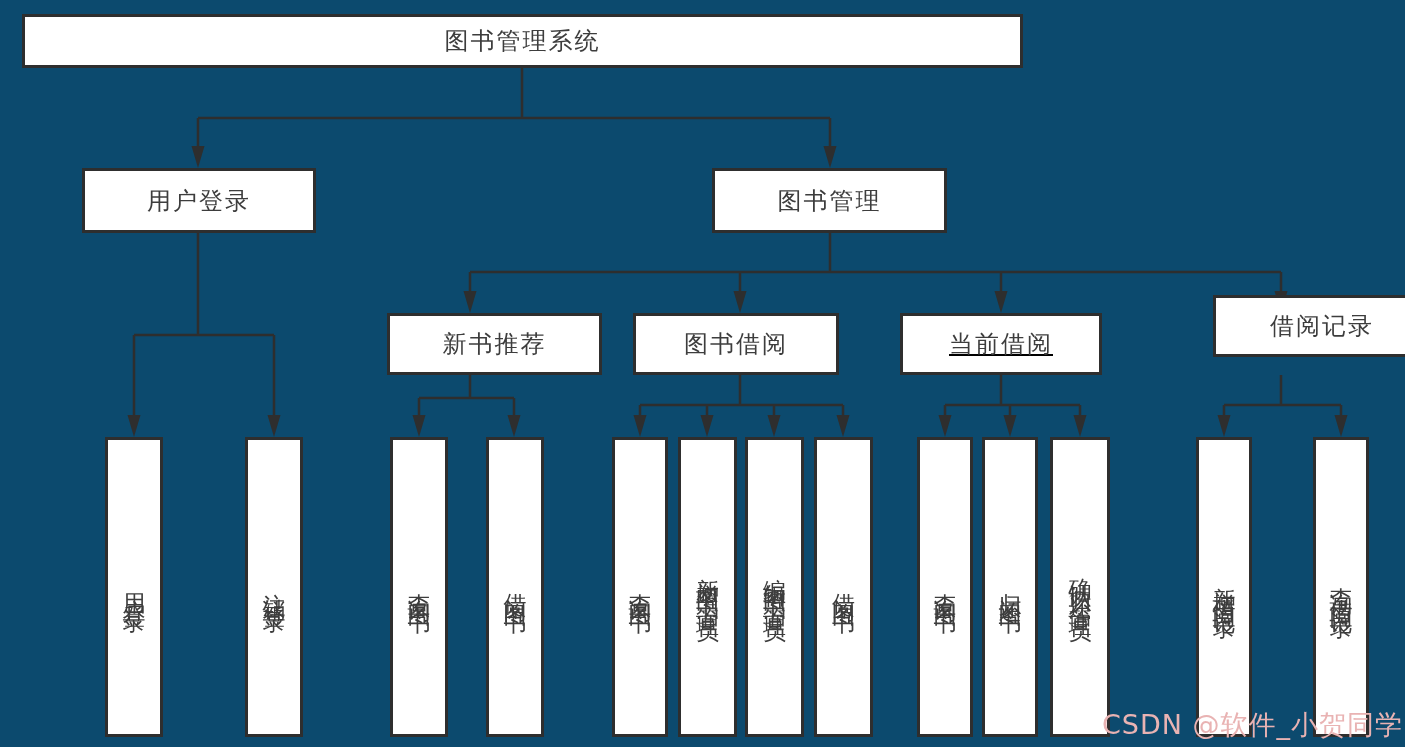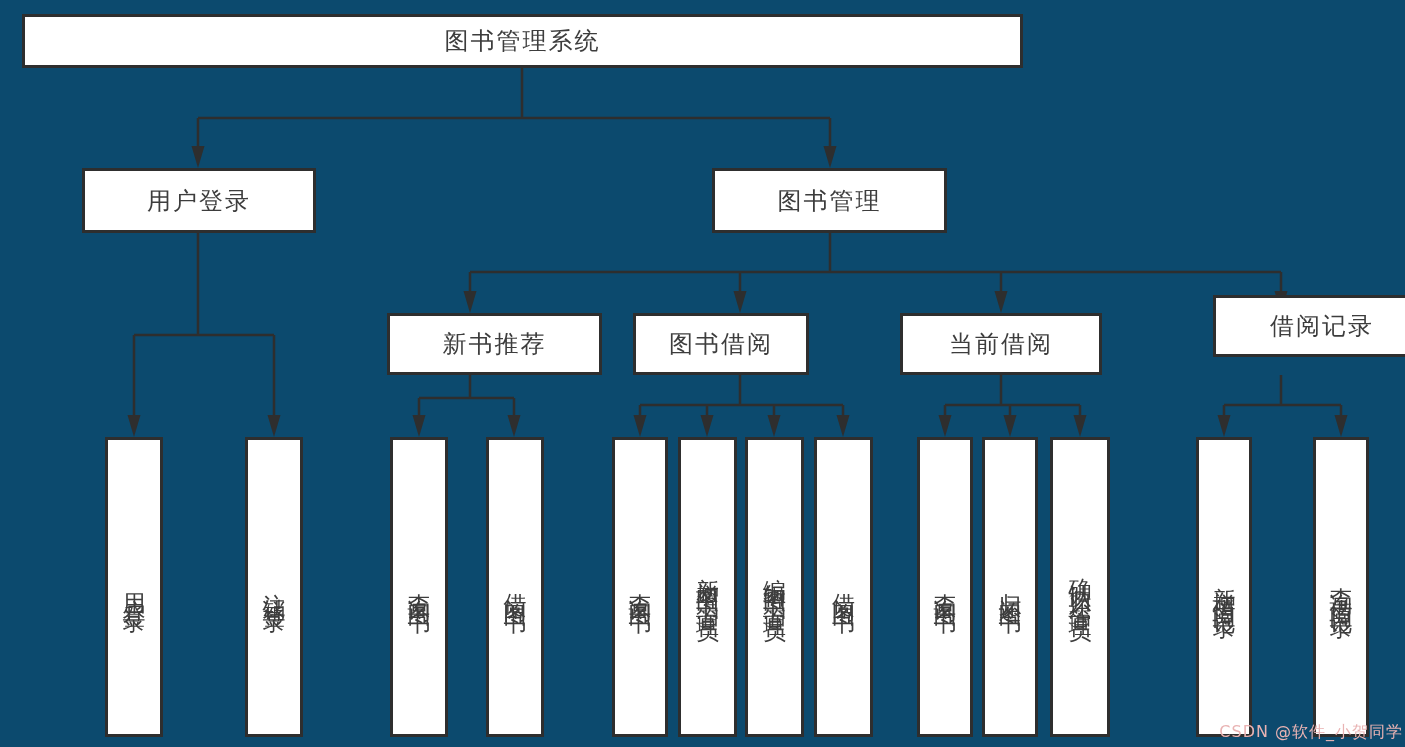--- a/index.html
+++ b/index.html
@@ -55,21 +55,21 @@
     font-size: 23px;
     color: #3d3d3d;
     letter-spacing: 6px;
     line-height: 1;
     white-space: nowrap;
   }
   #watermark {
     position: absolute;
     right: 2px;
     bottom: 4px;
-    font-size: 16px;
+    font-size: 27px;
     color: #e9b3b3;
     letter-spacing: 1px;
     z-index: 5;
     white-space: nowrap;
   }
 </style>
 </head>
 <body>
 
 <div id="canvas">
@@ -121,24 +121,24 @@
   <div class="hbox" style="left:82px; top:168px; width:234px; height:65px;">
     <span class="label">用户登录</span>
   </div>
   <div class="hbox" style="left:712px; top:168px; width:235px; height:65px;text-align:right;">
     <span class="label">图书管理</span>
   </div>
 
   <div class="hbox" style="left:363px; top:313px; width:215px; height:62px;margin-left:24px;">
     <span class="label">新书推荐</span>
   </div>
-  <div class="hbox" style="left:633px; top:313px; width:176px; height:62px;">
+  <div class="hbox" style="left:633px; top:313px; width:206px; height:62px;">
     <span class="label">图书借阅</span>
   </div>
-  <div class="hbox" style="left:900px; top:313px; width:202px; height:62px;">
+  <div class="hbox" style="left:900px; top:313px; width:202px; height:62px;text-decoration:underline;">
     <span class="label">当前借阅</span>
   </div>
   <div class="hbox" style="left:1172px; top:295px; width:218px; height:62px;margin-left:41px;">
     <span class="label">借阅记录</span>
   </div>
 
   <div class="vbox" style="left:105px; width:58px;">
     <span class="vlabel">用户登录</span>
   </div>
   <div class="vbox" style="left:245px; width:58px;">

